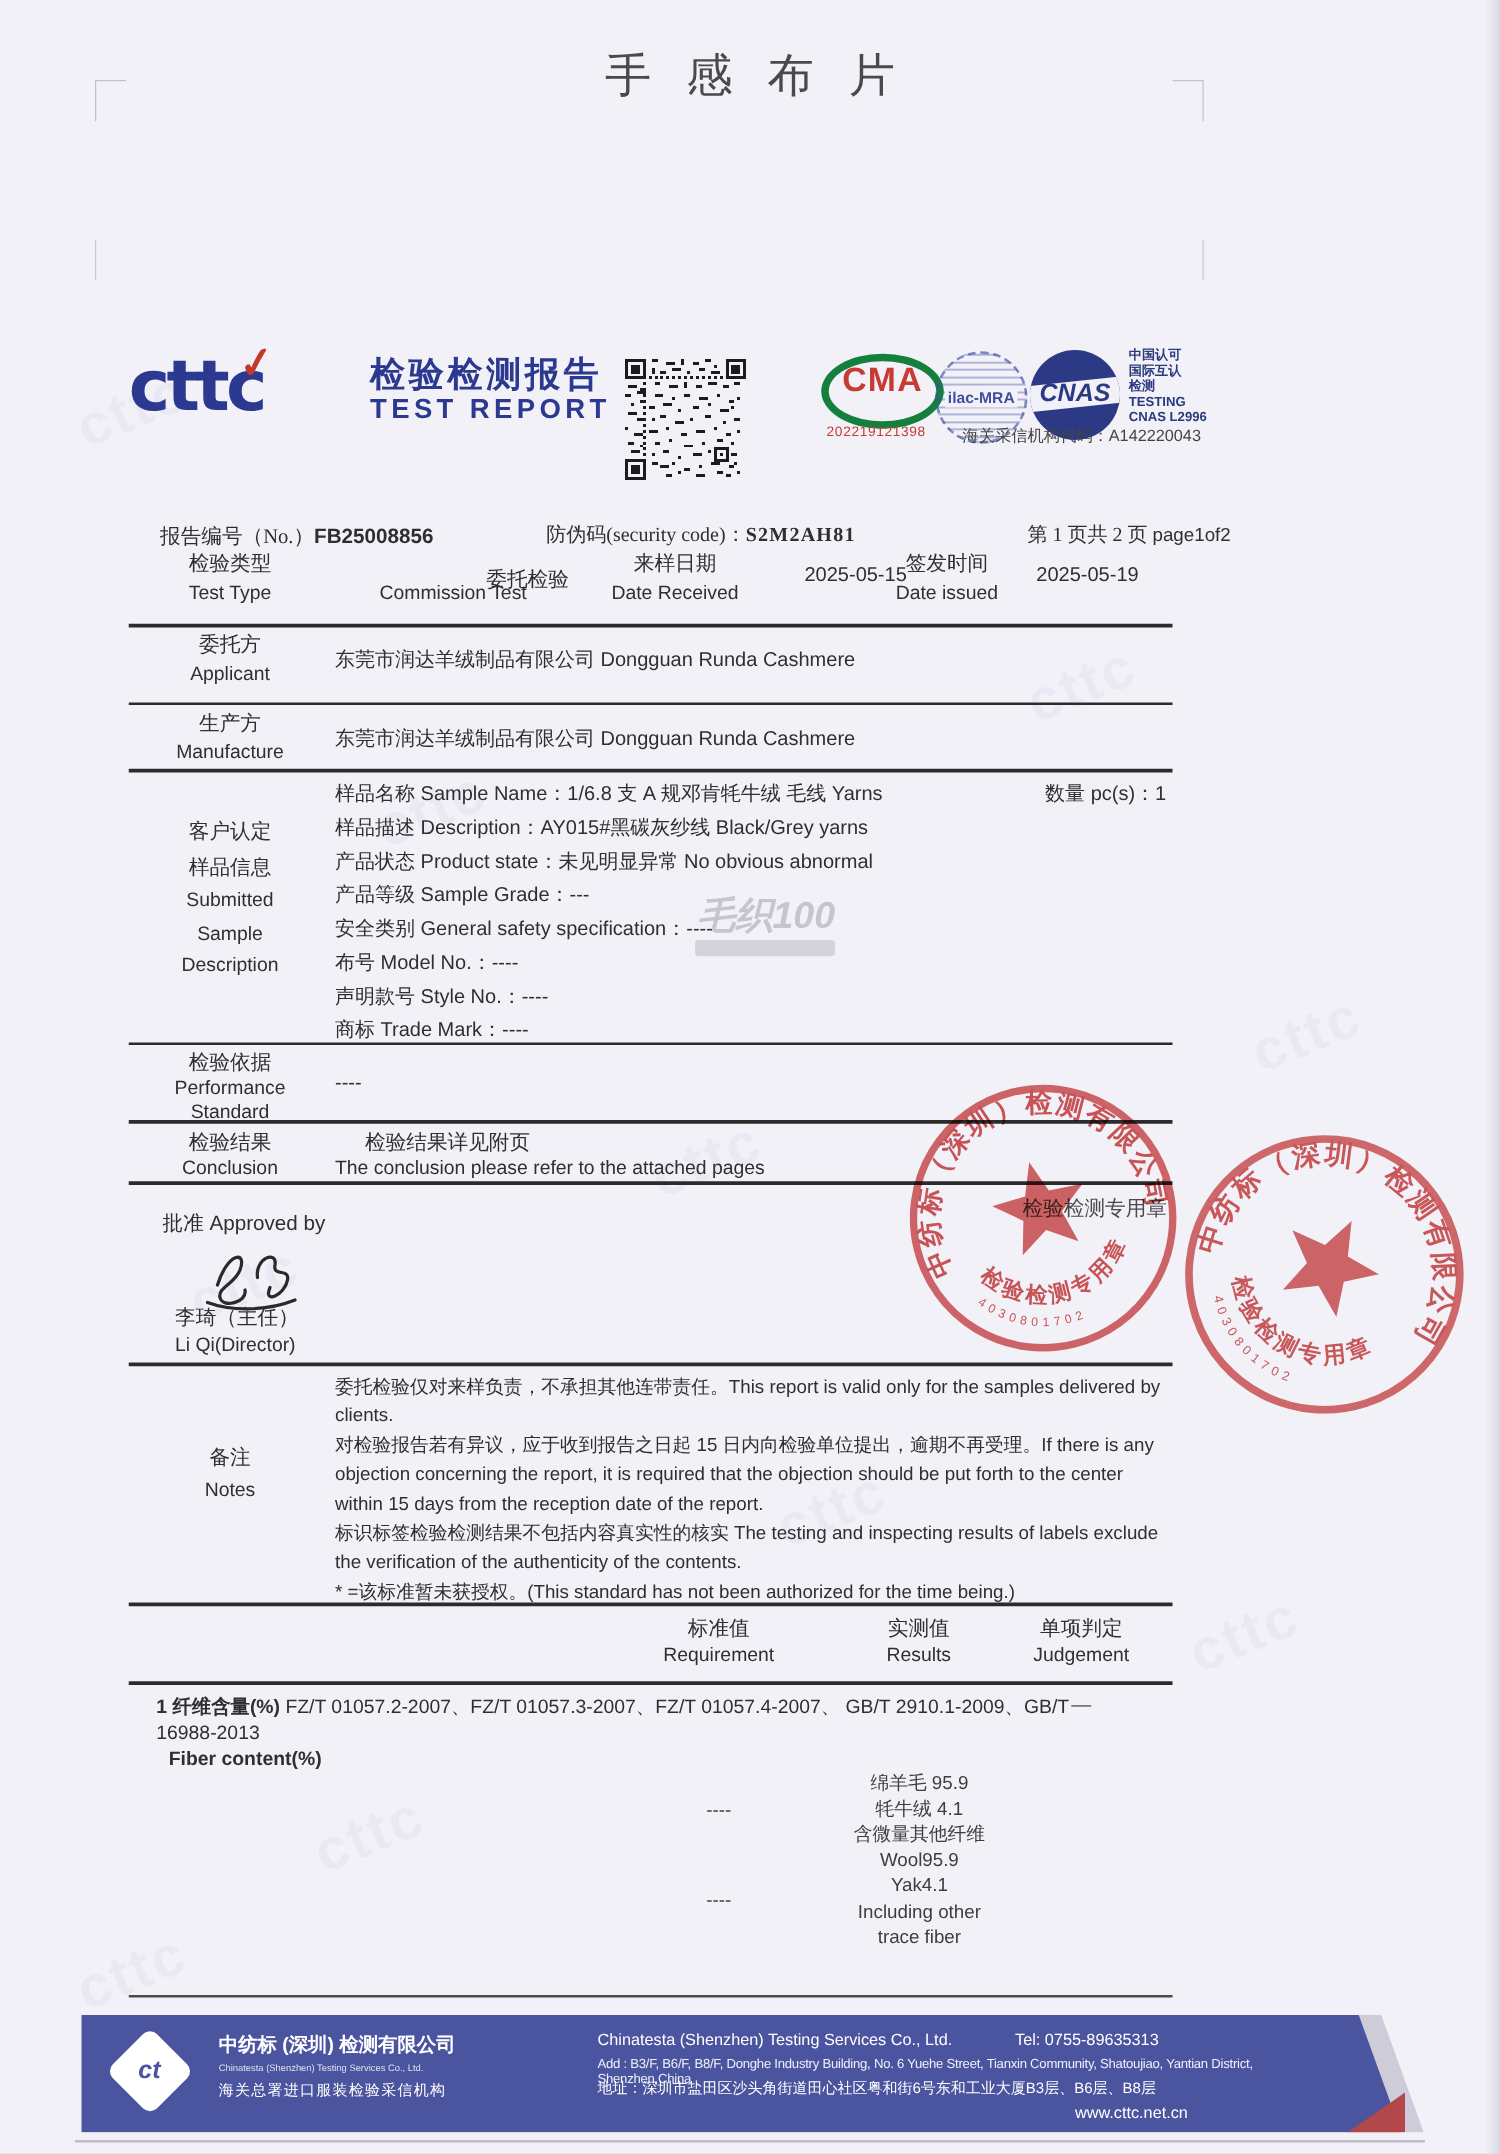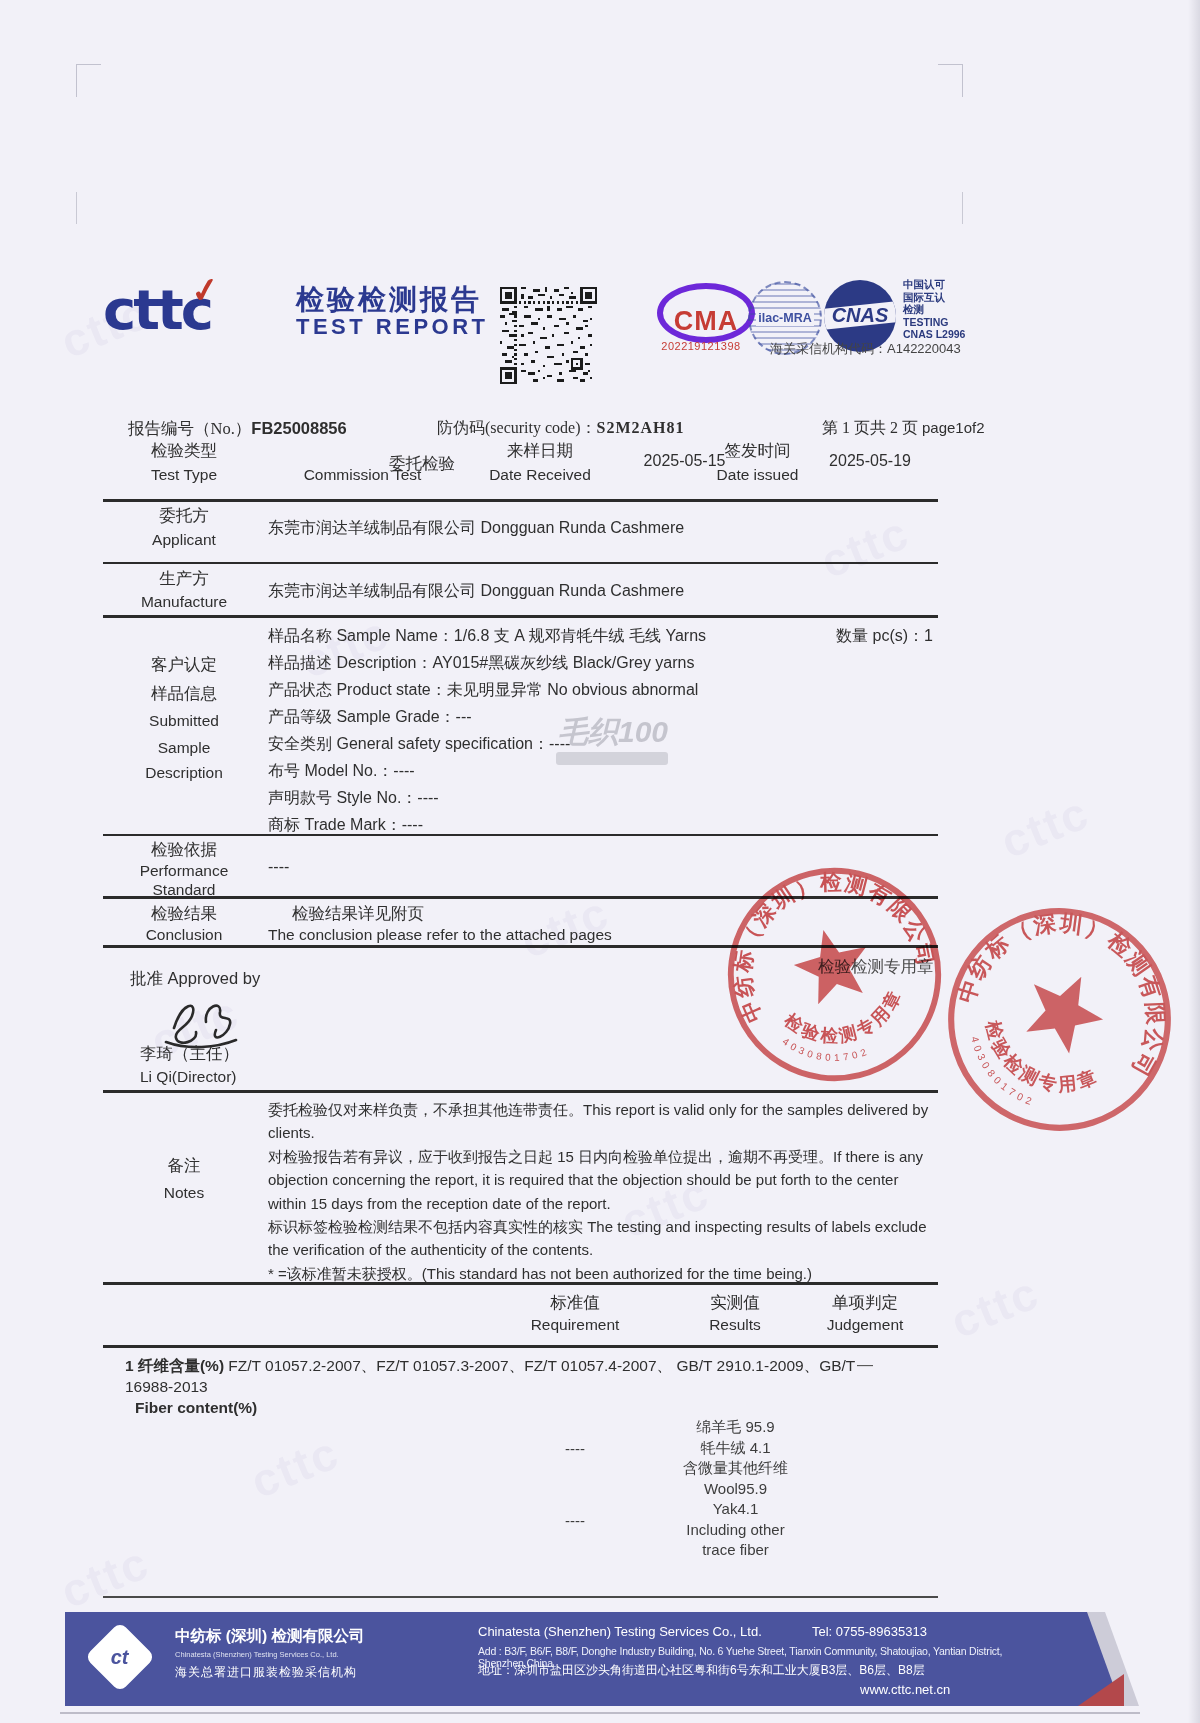--- a/index.html
+++ b/index.html
@@ -10,22 +10,22 @@
   .col-label{position:absolute;left:103px;width:162px;text-align:center;}
   .cn{font-size:16.5px;color:#2f2f2f;}
   .en{font-size:15.5px;color:#2f2f2f;}
   .body-txt{font-size:16px;color:#2f2f2f;}
   .wm{position:absolute;font-size:46px;font-weight:bold;color:rgba(116,106,168,0.06);
       transform:rotate(-22deg);letter-spacing:2px;}
   .crop{position:absolute;}
   
   .cttc-word{font-size:56px;font-weight:bold;color:#2b3990;letter-spacing:-3px;line-height:1;
              font-family:"DejaVu Sans",sans-serif;}
-  .cma-box{position:absolute;width:86px;height:48px;border:6px solid #6d28d9;border-radius:50%;
-           display:flex;align-items:flex-end;justify-content:center;}
+  .cma-box{position:absolute;width:86px;height:48px;border:6px solid #15803d;border-radius:50%;
+           display:flex;align-items:flex-start;justify-content:center;}
   .cma-txt{font-size:27px;font-weight:bold;color:#c63c35;letter-spacing:1px;}
   .ilac{position:absolute;width:70px;height:70px;border-radius:50%;border:2px dashed rgba(62,80,160,.65);
         background:repeating-linear-gradient(180deg,rgba(62,80,160,.38) 0 1.6px,transparent 1.6px 6px);
         display:flex;align-items:center;justify-content:center;}
   .ilac-txt{font-size:12.5px;font-weight:bold;color:#3e50a0;background:#f2f1f8;padding:1px 2px;}
   .cnas{position:absolute;width:72px;height:72px;border-radius:50%;background:#2c3a85;overflow:hidden;}
   .cnas-band{position:absolute;left:-4px;right:-4px;top:25px;height:21px;background:#f2f1f8;transform:skewY(-6deg);}
   .cnas-txt{position:absolute;left:0;right:0;top:24px;text-align:center;font-size:20px;font-weight:bold;
             font-style:italic;color:#2c3a85;}
   .cnas-side{position:absolute;font-size:10.5px;line-height:12.5px;color:#2b3a7e;font-weight:bold;}
@@ -51,20 +51,21 @@
   <div class="wm" style="left:300px;top:620px;">cttc</div>
   <div class="wm" style="left:820px;top:520px;">cttc</div>
   <div class="wm" style="left:150px;top:1000px;">cttc</div>
   <div class="wm" style="left:620px;top:1180px;">cttc</div>
   <div class="wm" style="left:950px;top:1280px;">cttc</div>
   <div class="wm" style="left:250px;top:1440px;">cttc</div>
   <div class="wm" style="left:1000px;top:800px;">cttc</div>
   <div class="wm" style="left:520px;top:900px;">cttc</div>
   <div class="wm" style="left:60px;top:1550px;">cttc</div>
 
+  <div class="abs" style="left:0;top:36px;width:1200px;text-align:center;font-size:37px;color:#4a4a4a;letter-spacing:28px;padding-left:28px;box-sizing:border-box;">手感布片</div>
 
   <div class="crop" style="left:76px;top:64px;width:24px;height:32px;border-left:1.5px solid #c2c2cf;border-top:1.5px solid #c2c2cf;"></div>
   <div class="crop" style="left:938px;top:64px;width:24px;height:32px;border-right:1.5px solid #c2c2cf;border-top:1.5px solid #c2c2cf;"></div>
   <div class="crop" style="left:76px;top:192px;width:24px;height:32px;border-left:1.5px solid #c9c9d4;"></div>
   <div class="crop" style="left:938px;top:192px;width:24px;height:32px;border-right:1.5px solid #c9c9d4;"></div>
 
   <div class="abs" style="left:103px;top:282px;width:180px;">
     <span class="cttc-word">cttc</span>
     <span class="abs" style="left:88px;top:-12px;color:#c0392b;font-size:34px;font-weight:bold;transform:rotate(-8deg);">✓</span>
   </div>

